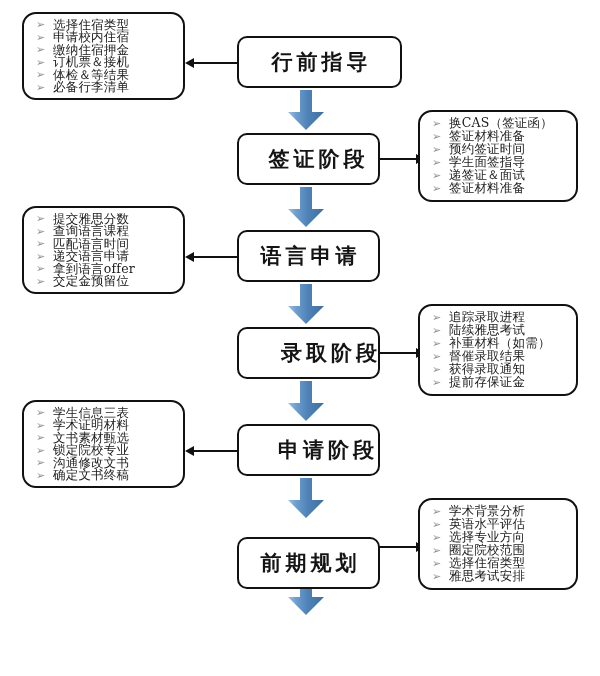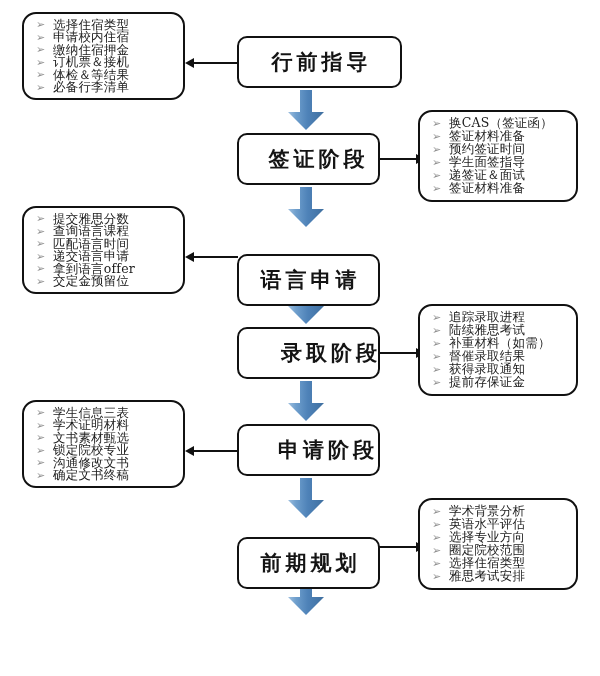--- a/index.html
+++ b/index.html
@@ -170,21 +170,21 @@
   <div class="conn-head head-right" style="left:416px; top:542px;"></div>
 
   <div class="stage-box" style="left:237px; top:36px; width:165px; height:52px;">
     <span class="stage-label">行前指导</span>
   </div>
 
   <div class="stage-box" style="left:237px; top:133px; width:143px; height:52px;padding-left:16px;">
     <span class="stage-label">签证阶段</span>
   </div>
 
-  <div class="stage-box" style="left:237px; top:230px; width:143px; height:52px;margin-top:24px;">
+  <div class="stage-box" style="left:237px; top:230px; width:143px; height:52px;">
     <span class="stage-label">语言申请</span>
   </div>
 
   <div class="stage-box" style="left:237px; top:327px; width:143px; height:52px;padding-left:41px;">
     <span class="stage-label">录取阶段</span>
   </div>
 
   <div class="stage-box" style="left:237px; top:424px; width:143px; height:52px;justify-content:flex-end;">
     <span class="stage-label">申请阶段</span>
   </div>

